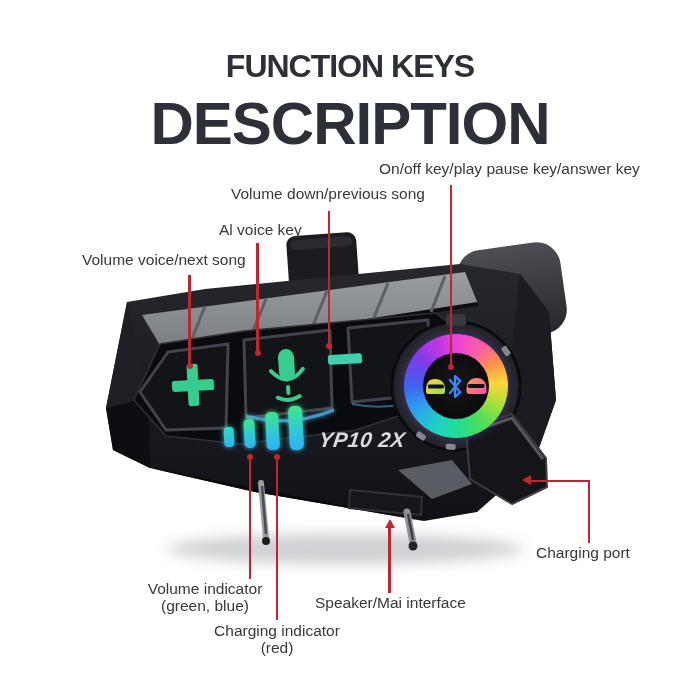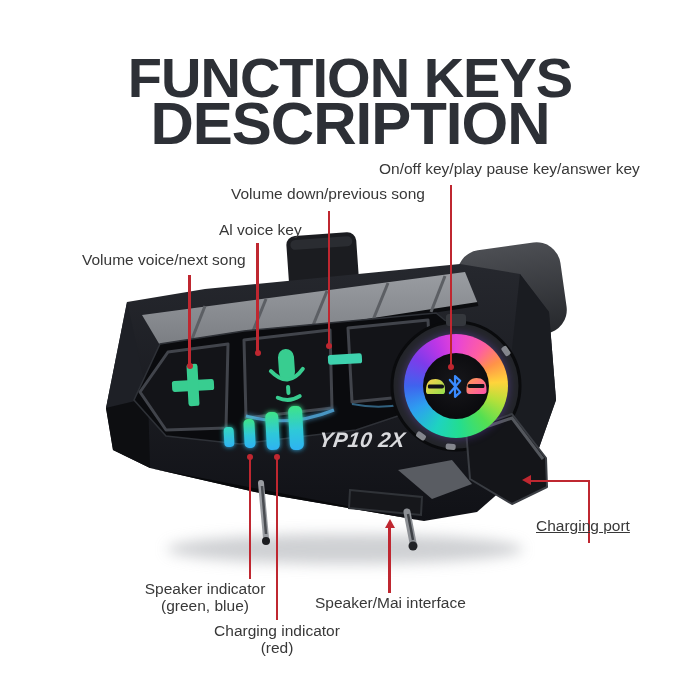--- a/index.html
+++ b/index.html
@@ -1,21 +1,21 @@
 <!DOCTYPE html>
 <html><head>
 <meta charset="utf-8">
 <style>
   html,body{margin:0;padding:0;background:#ffffff;}
   #canvas{position:relative;width:700px;height:700px;background:#ffffff;overflow:hidden;
           font-family:"Liberation Sans", sans-serif;}
   
   .title-line{position:absolute;left:0;width:700px;text-align:center;
               color:#2d3036;font-weight:700;letter-spacing:-1px;line-height:1;}
-  .t1{top:50px;font-size:56px;}
+  .t1{top:50px;font-size:32px;}
   .t2{top:94px;font-size:60px;}
   
   .lbl{position:absolute;color:#383838;font-size:15.5px;line-height:17px;white-space:nowrap;}
   .lbl.center{text-align:center;white-space:normal;}
   
   .vline{position:absolute;width:2.5px;background:#bf2730;}
   .hline{position:absolute;height:2.5px;background:#bf2730;}
   .dot{position:absolute;width:6px;height:6px;border-radius:50%;background:#bf2730;}
   .arrow-left{position:absolute;width:0;height:0;border-top:5.5px solid transparent;
               border-bottom:5.5px solid transparent;border-right:9px solid #bf2730;}
@@ -221,24 +221,24 @@
   <div class="vline" style="left:388.3px;top:527px;height:66px;"></div>
 
   <div class="arrow-left" style="left:522px;top:475px;"></div>
   <div class="hline" style="left:530px;top:479.5px;width:60px;"></div>
   <div class="vline" style="left:587.5px;top:479.5px;height:63px;"></div>
 
   <div class="lbl" style="left:348px;top:160px;margin-left:31px;">On/off key/play pause key/answer key</div>
   <div class="lbl" style="left:231px;top:185px;">Volume down/previous song</div>
   <div class="lbl" style="left:219px;top:221px;">Al voice key</div>
   <div class="lbl" style="left:82px;top:251px;">Volume voice/next song</div>
-  <div class="lbl" style="left:536px;top:517px;text-decoration:underline;">Charging port</div>
+  <div class="lbl" style="left:536px;top:544px;">Charging port</div>
 
   <div class="lbl center" style="left:125px;top:580px;width:160px;">
-    <div>Speaker indicator</div>
+    <div>Volume indicator</div>
     <div>(green, blue)</div>
   </div>
 
   <div class="lbl center" style="left:197px;top:622px;width:160px;">
     <div>Charging indicator</div>
     <div>(red)</div>
   </div>
 
   <div class="lbl" style="left:315px;top:594px;">Speaker/Mai interface</div>
 

